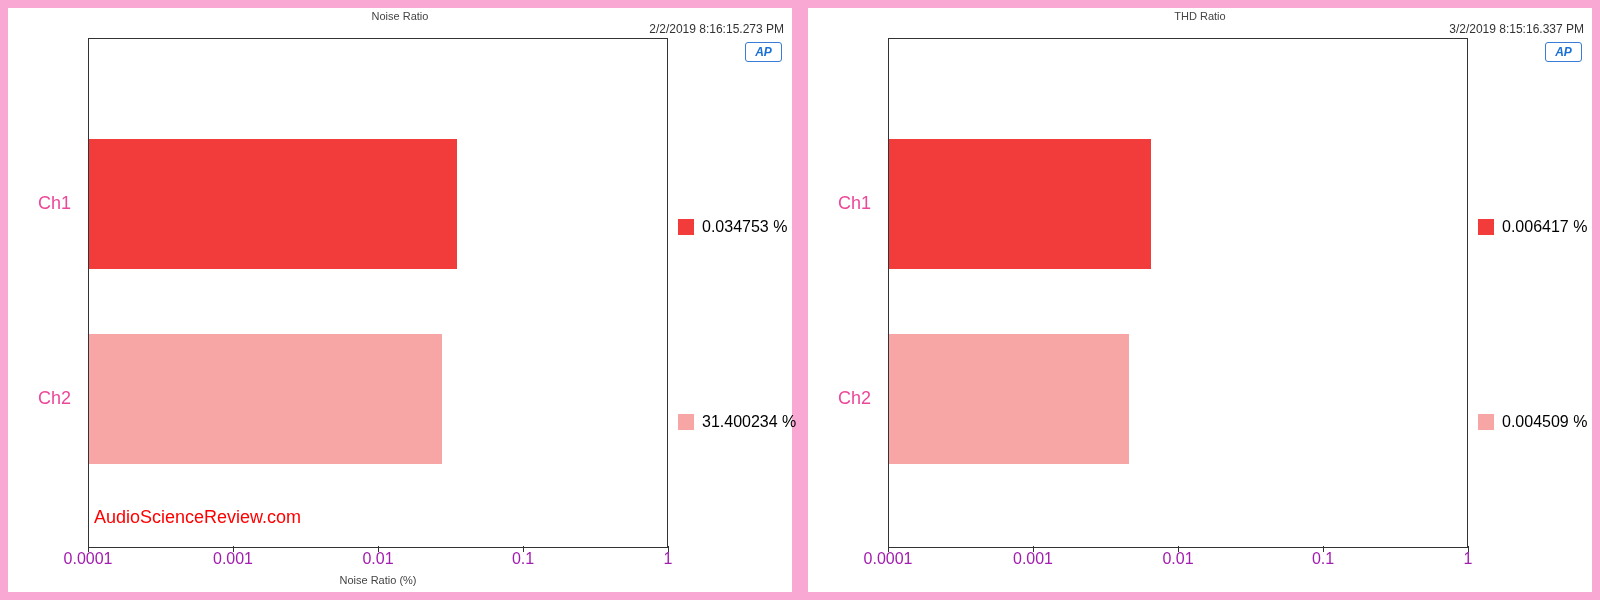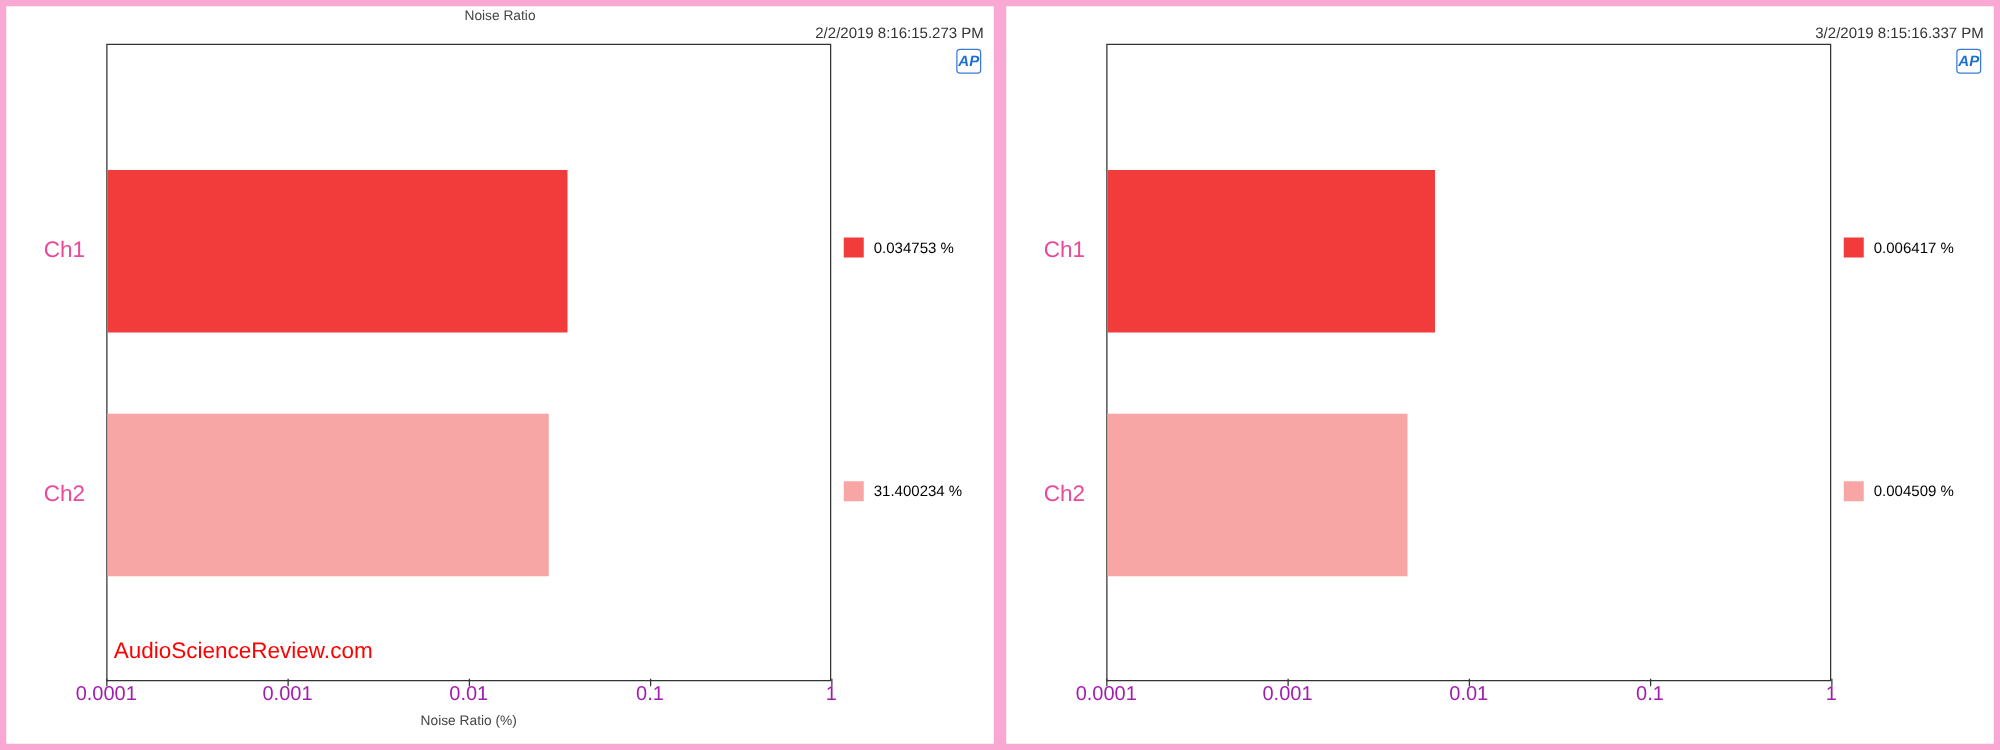--- a/index.html
+++ b/index.html
@@ -6,21 +6,21 @@
   body {
     font-family: Arial, Helvetica, sans-serif;
     background: #fff;
     width: 1600px;
     height: 600px;
     display: flex;
   }
   .panel {
     width: 800px;
     height: 600px;
-    border: 5px solid #f9a8d4;
+    border: 8px solid #f9a8d4;
     position: relative;
     background: #fff;
   }
   .top-title {
     position: absolute;
     top: 2px;
     left: 0;
     right: 0;
     text-align: center;
     font-size: 11px;
@@ -30,21 +30,21 @@
     position: absolute;
     top: 14px;
     right: 8px;
     font-size: 12px;
     color: #333;
   }
   .ap-logo {
     position: absolute;
     top: 34px;
     right: 10px;
-    width: 20px;
+    width: 37px;
     height: 20px;
     border: 1px solid #3a7bd5;
     border-radius: 3px;
     background: #fff;
     color: #1a6fd6;
     font-style: italic;
     font-weight: bold;
     font-size: 12px;
     text-align: center;
     line-height: 18px;
@@ -68,22 +68,23 @@
     border: 1px solid #333;
     background: #fff;
   }
   .legend {
     position: absolute;
     left: 670px;
     width: 120px;
     display: flex;
     align-items: center;
     gap: 8px;
-    font-size: 12px;
+    font-size: 16px;
     color: #000;
+    margin-top: 25px;
   }
   .legend-swatch {
     width: 16px;
     height: 16px;
   }
   .y-label {
     position: absolute;
     left: 30px;
     font-size: 18px;
     color: #ec4899;
@@ -171,20 +172,21 @@
       <div class="x-tick-mark" style="left: 435px;"></div>
       <div class="x-tick" style="left: 435px;">0.1</div>
       <div class="x-tick-mark" style="left: 580px;"></div>
       <div class="x-tick" style="left: 580px;">1</div>
     </div>
   <div class="x-axis-label">Noise Ratio (%)</div>
   <div class="watermark">AudioScienceReview.com</div>
 </div>
 
 <div class="panel">
+  <div class="top-title">THD Ratio</div>
   <div class="timestamp">3/2/2019 8:15:16.337 PM</div>
   <div class="ap-logo">AP</div>
   <div class="annot">
     <div>SONOS Amp THD (excludes Noise)</div>
     <div>Nearly six (6) times lower</div>
   </div>
 
   <div class="plot" id="plot-1">
       <div class="bar" style="top: 100px; width: 262.063px; background: rgb(242, 60, 60);"></div>
       <div class="bar" style="top: 295px; width: 239.842px; background: rgb(247, 165, 165);"></div>

